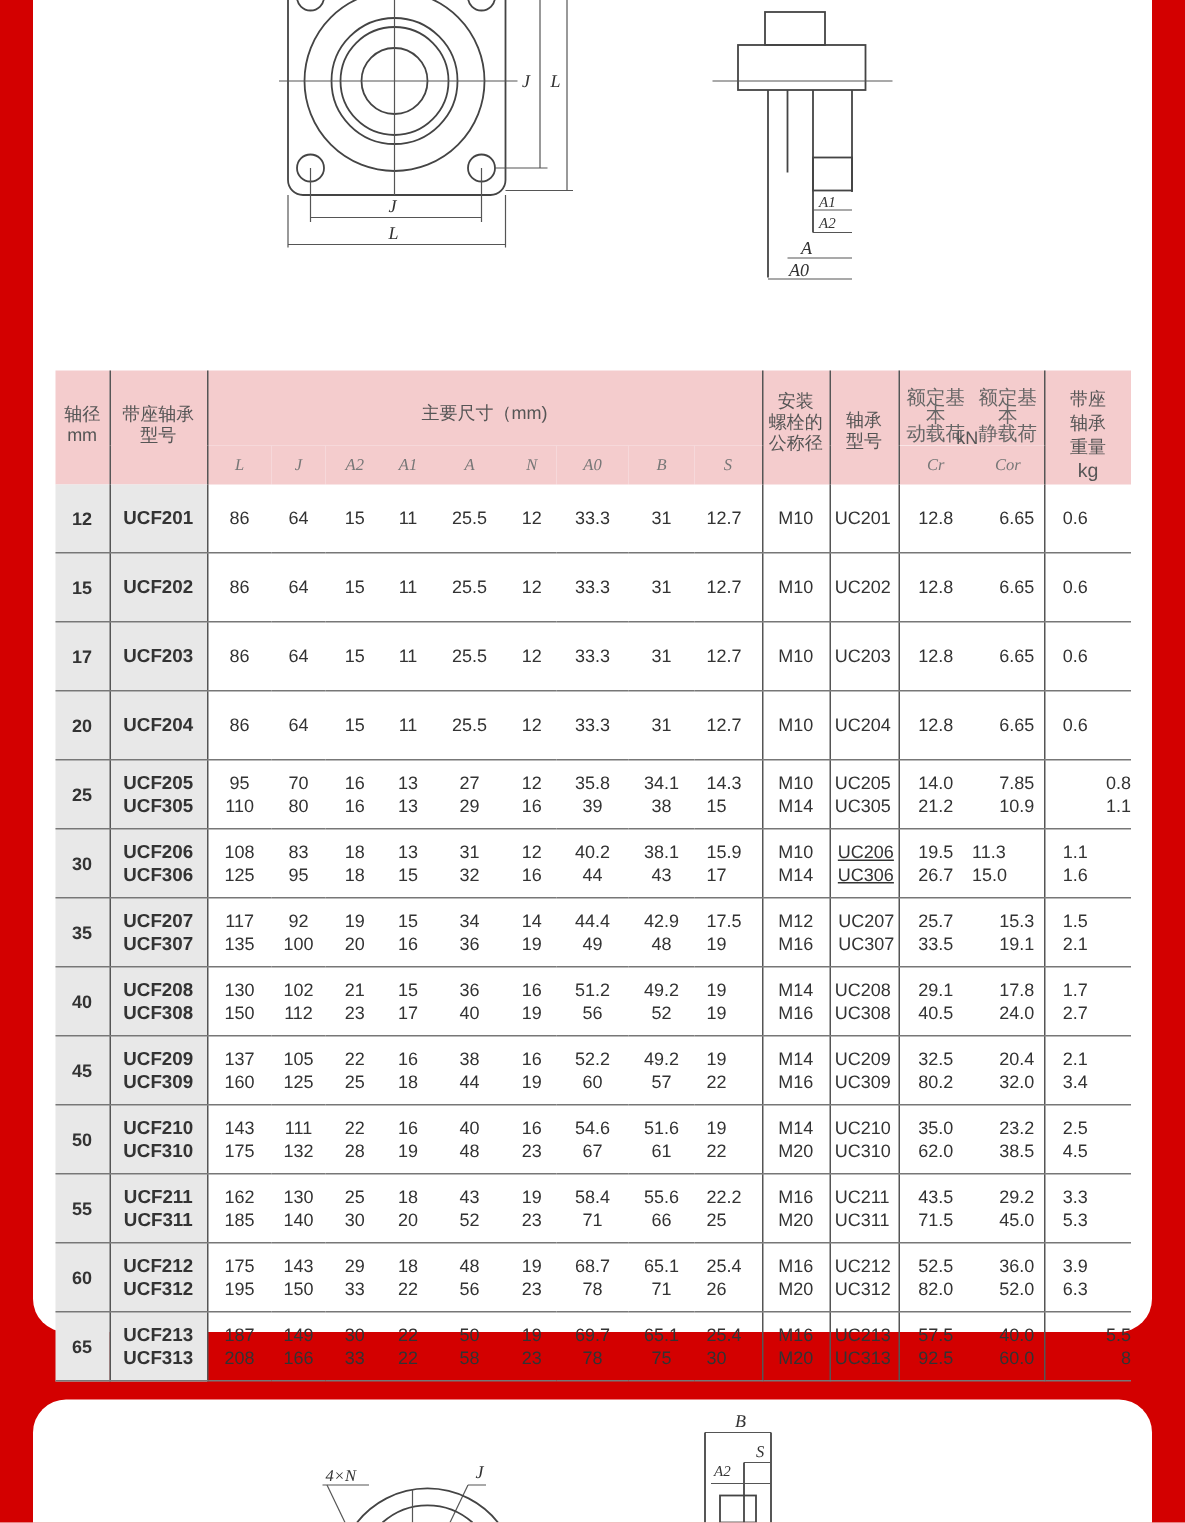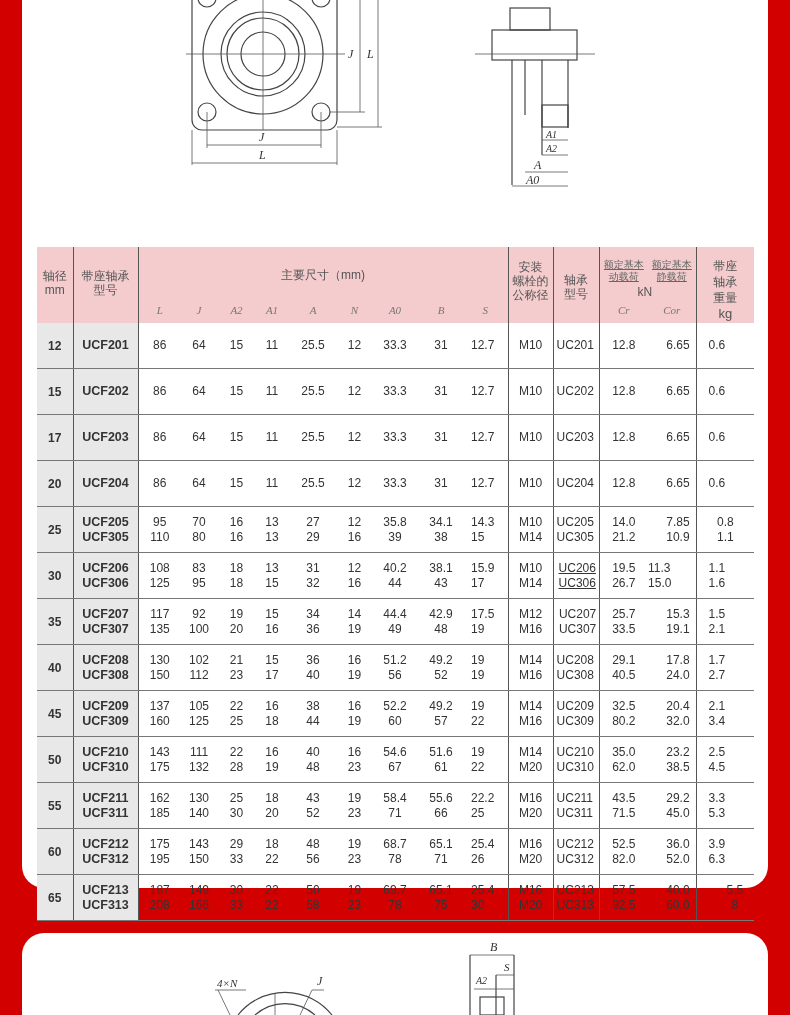--- a/index.html
+++ b/index.html
@@ -13,21 +13,21 @@
   .lbl{font-family:"Liberation Serif",serif;font-style:italic;font-size:12px;fill:#333;}
   table{position:absolute;left:37px;top:247px;width:717px;border-collapse:collapse;table-layout:fixed;font-size:12px;}
   th{background:#f4cccd;font-weight:normal;color:#444;padding:0;}
   td{padding:0;text-align:center;color:#333;border-bottom:1.5px solid #777;height:45px;}
   .c-shaft,.c-model{background:#e8e8e8;}
   .c-shaft{font-weight:bold;}
   .c-model{font-weight:bold;font-size:12.5px;}
   .vb{border-right:1.5px solid #555;}
   .sym{font-family:"Liberation Serif",serif;font-style:italic;font-size:11px;color:#777;}
   .hdr-text{font-size:12px;line-height:14px;color:#555;}
-  .small{font-size:10px;line-height:12px;color:#666;text-decoration:underline;}
+  .small{font-size:13px;line-height:12px;color:#666;}
   .two{line-height:15px;}
   .two span{display:block;}
 </style>
 </head>
 <body>
 
 <div class="panel" id="panel-top"></div>
 <div class="panel" id="panel-bottom"></div>
 
 <svg width="230" height="175" style="left:170px;top:0;">
@@ -522,21 +522,21 @@
             <span>14.0</span>
             <span>21.2</span>
           </div>
         </td>
         <td class="vb" style="text-align: right; padding-right: 6px;">
           <div class="two">
             <span>7.85</span>
             <span>10.9</span>
           </div>
         </td>
-        <td class="" style="text-align: center;  margin-left: 16px;">
+        <td class="" style="text-align: right;  margin-left: 16px;">
           <div class="two">
             <span>0.8</span>
             <span>1.1</span>
           </div>
         </td>
       </tr>
       <tr>
         <td class="c-shaft vb">30</td>
         <td class="c-model vb">
           <div class="two">
@@ -1266,21 +1266,21 @@
             <span>57.5</span>
             <span>92.5</span>
           </div>
         </td>
         <td class="vb" style="text-align: right; padding-right: 6px;">
           <div class="two">
             <span>40.0</span>
             <span>60.0</span>
           </div>
         </td>
-        <td class="" style="text-align: center; padding-left: 19px;">
+        <td class="" style="text-align: right; padding-left: 19px;">
           <div class="two">
             <span>5.5</span>
             <span>8</span>
           </div>
         </td>
       </tr>
     </tbody>
 </table>
 
 <svg width="340" height="82" style="left:200px;top:933px;">

